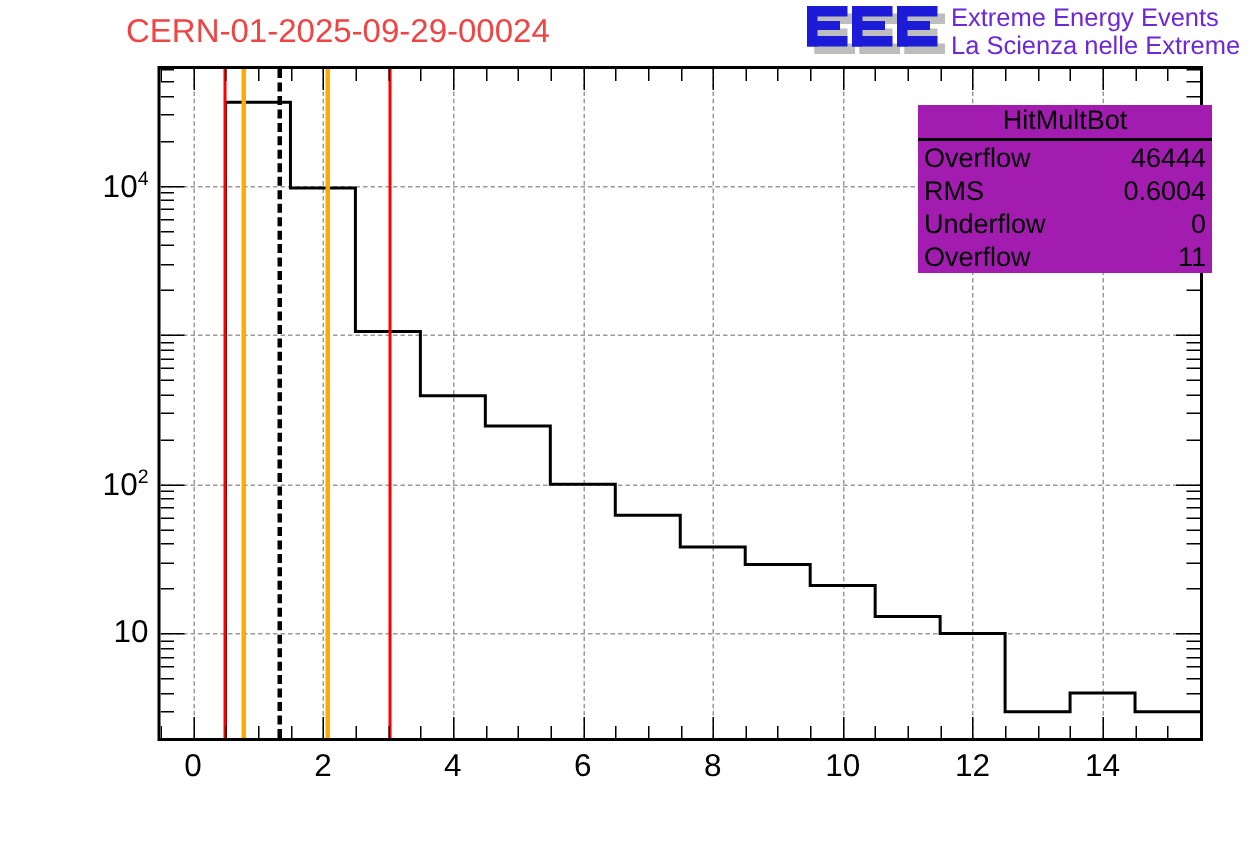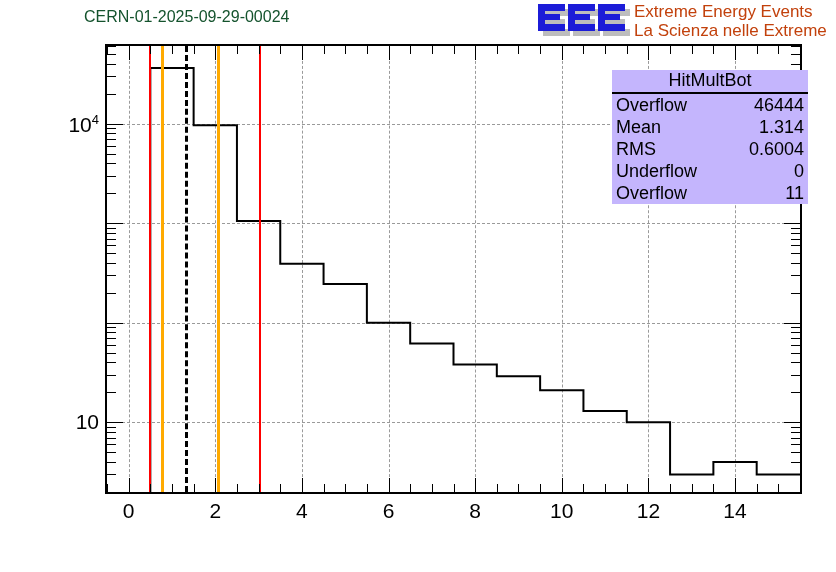--- a/index.html
+++ b/index.html
@@ -1,27 +1,27 @@
 <!DOCTYPE html>
 <html><head>
 <meta charset="utf-8">
 <style>
   html,body{margin:0;padding:0;}
   body{width:836px;height:572px;background:#ffffff;font-family:"Liberation Sans",sans-serif;overflow:hidden;}
   #root{position:relative;width:836px;height:572px;}
 
   .plot-title{
     position:absolute;left:84px;top:8px;
-    font-size:16px;color:#14532d;letter-spacing:0px;white-space:nowrap;
+    font-size:22px;color:#ef4444;letter-spacing:0px;white-space:nowrap;
   }
 
   
   .logo{position:absolute;left:538px;top:2px;width:296px;height:38px;}
   .logo-marks{position:absolute;left:0px;top:2px;width:92px;height:34px;}
-  .logo-text{position:absolute;left:96px;top:0px;color:#c2410c;}
+  .logo-text{position:absolute;left:96px;top:0px;color:#6d28d9;}
   .logo-line{font-size:17px;line-height:19px;white-space:nowrap;}
 
   
   #frame{position:absolute;left:105px;top:44px;width:697px;height:450px;
          border:2px solid #000;box-sizing:border-box;background:#fff;}
   #clip{position:absolute;left:0;top:0;right:0;bottom:0;overflow:hidden;}
 
   .gridline-v,.gridline-h{position:absolute;background:transparent;}
   .gridline-v{width:0;border-left:1px dashed #9a9a9a;top:0;bottom:0;}
   .gridline-h{height:0;border-top:1px dashed #9a9a9a;left:0;right:0;}
@@ -43,21 +43,21 @@
   .xlabel{position:absolute;font-size:21px;color:#000;text-align:center;
           transform:translateX(-50%);white-space:nowrap;}
   .ylabel{position:absolute;font-size:21px;color:#000;text-align:right;
           transform:translateY(-50%);white-space:nowrap;}
   .ylabel sup{font-size:13px;vertical-align:super;}
 
   .axis-title{position:absolute;font-size:23px;color:#000;white-space:nowrap;}
 
   
   #stats{position:absolute;left:612px;top:70px;width:196px;
-         background:#c4b5fd;color:#000;font-size:18px;}
+         background:#a21caf;color:#000;font-size:18px;}
   #stats .stats-title{text-align:center;padding-bottom:1px;
          border-bottom:2px solid #000;}
   #stats .row{display:flex;justify-content:space-between;line-height:22px;padding:0 4px;}
   #stats .row .k{text-align:left;}
   #stats .row .v{text-align:left;}
 </style>
 </head>
 <body>
 
 <div id="root">
@@ -274,24 +274,20 @@
 
 
   <div id="stats">
     <div class="stats-title">HitMultBot</div>
     <div id="stats-rows">
         <div class="row">
           <span class="k">Overflow</span>
           <span class="v">46444</span>
         </div>
         <div class="row">
-          <span class="k">Mean</span>
-          <span class="v">1.314</span>
-        </div>
-        <div class="row">
           <span class="k">RMS</span>
           <span class="v">0.6004</span>
         </div>
         <div class="row">
           <span class="k">Underflow</span>
           <span class="v">0</span>
         </div>
         <div class="row">
           <span class="k">Overflow</span>
           <span class="v">11</span>
@@ -301,14 +297,15 @@
 
 <div class="xlabel" style="left: 128.656px; top: 499px;">0</div>
     <div class="xlabel" style="left: 215.281px; top: 499px;">2</div>
     <div class="xlabel" style="left: 301.906px; top: 499px;">4</div>
     <div class="xlabel" style="left: 388.531px; top: 499px;">6</div>
     <div class="xlabel" style="left: 475.156px; top: 499px;">8</div>
     <div class="xlabel" style="left: 561.781px; top: 499px;">10</div>
     <div class="xlabel" style="left: 648.406px; top: 499px;">12</div>
     <div class="xlabel" style="left: 735.031px; top: 499px;">14</div>
     <div class="ylabel" style="left: 7px; width: 92px; top: 422.37px;">10</div>
+    <div class="ylabel" style="left: 7px; width: 92px; top: 322.753px;">10<sup>2</sup></div>
     <div class="ylabel" style="left: 7px; width: 92px; top: 123.518px;">10<sup>4</sup></div>
   </div>
 
 </body></html>

